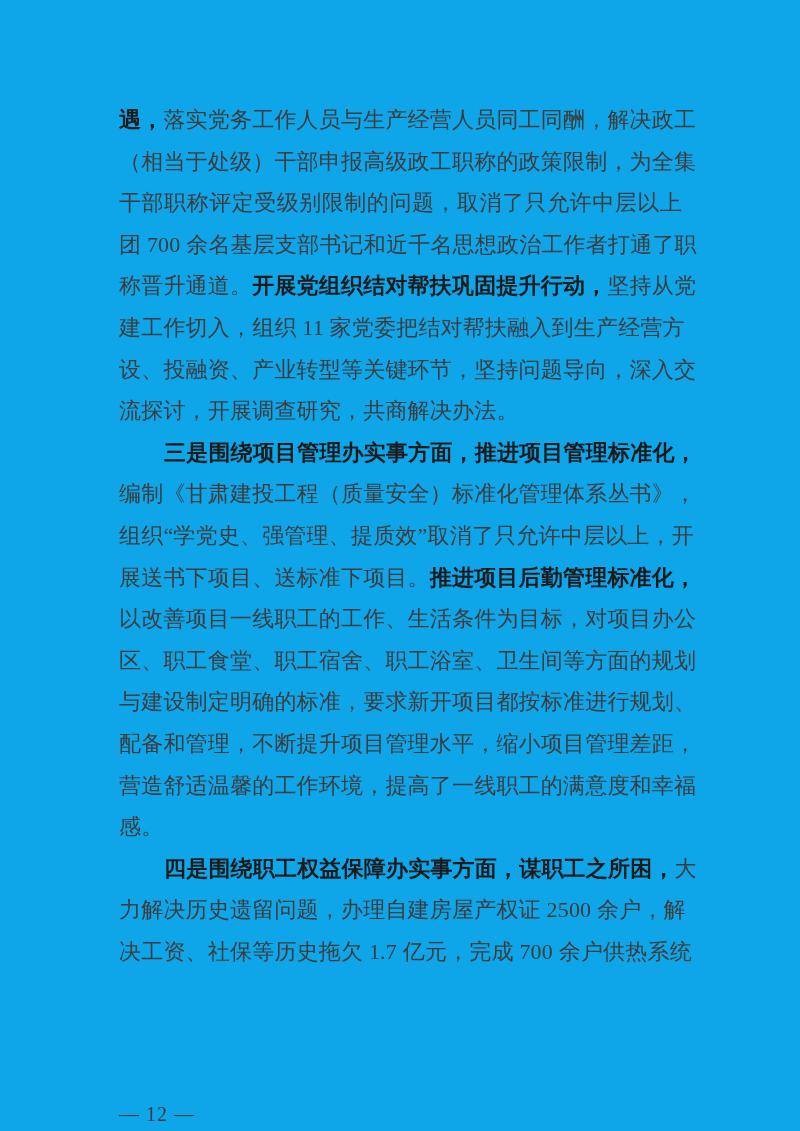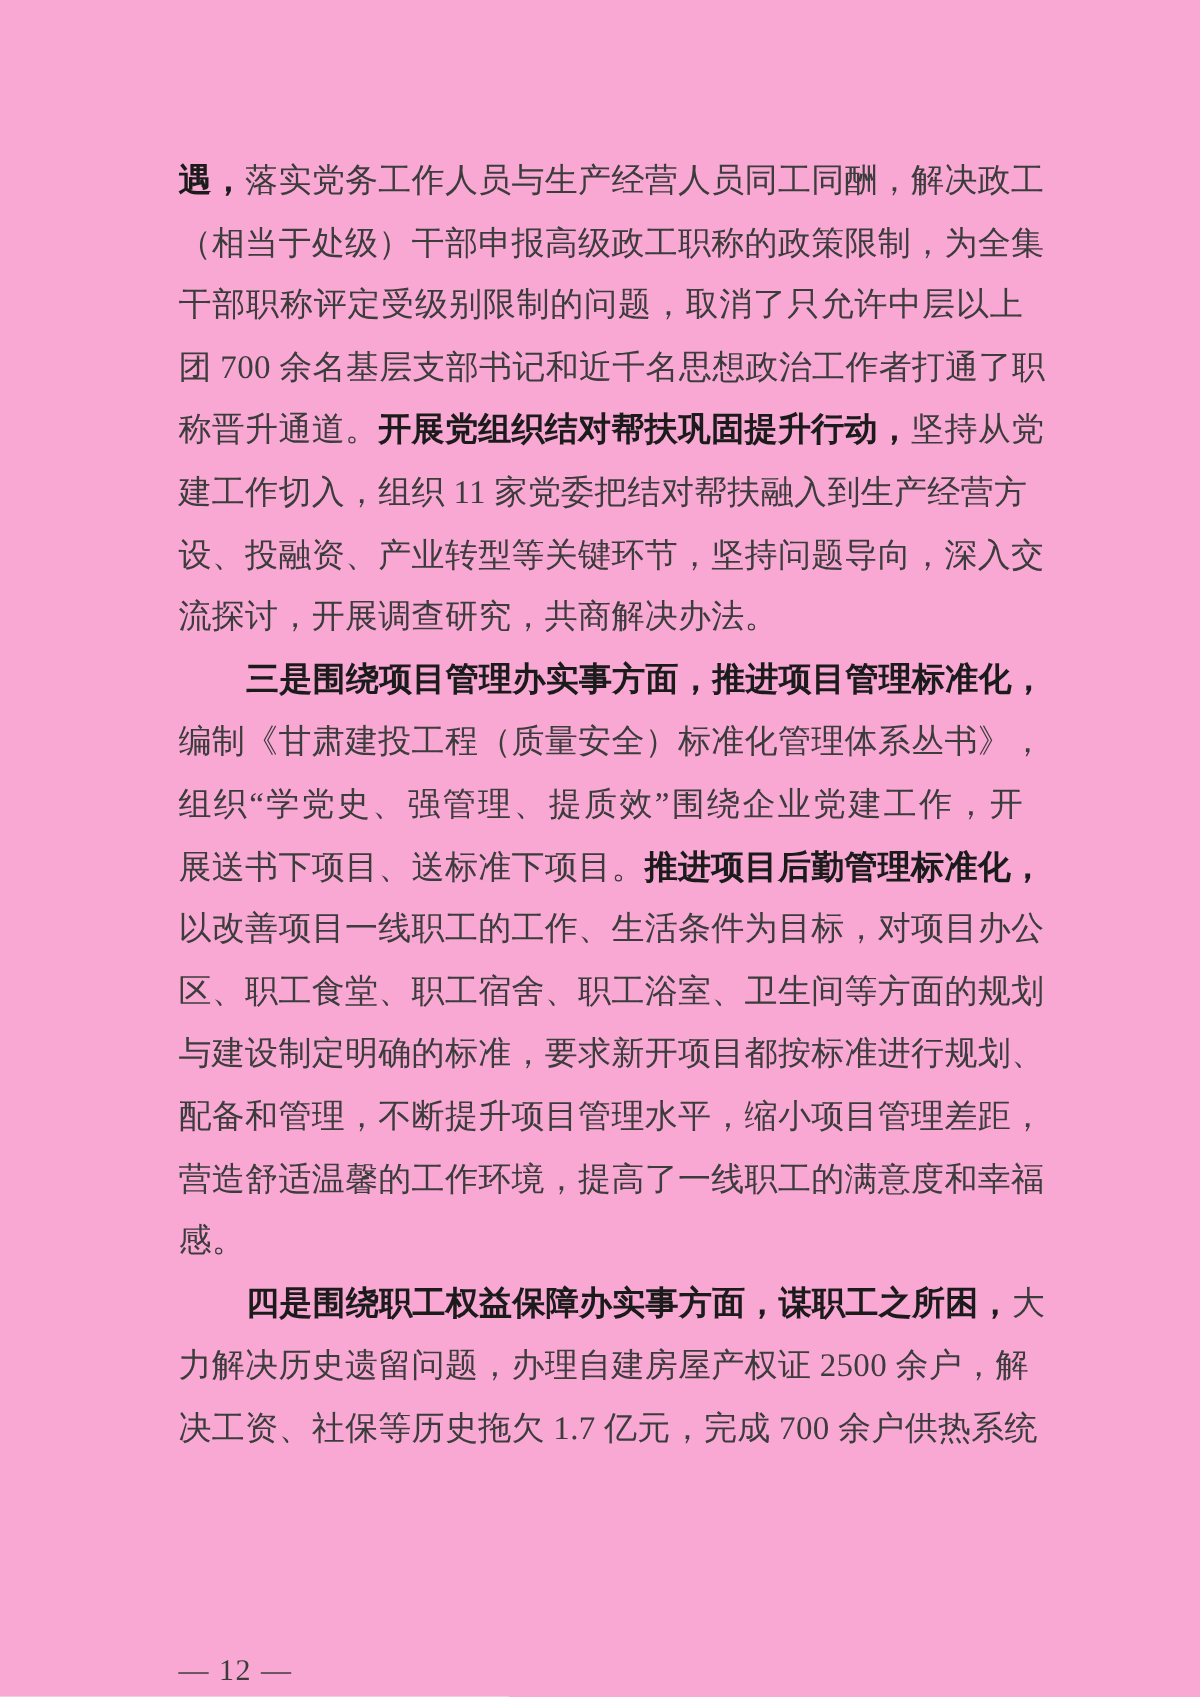--- a/index.html
+++ b/index.html
@@ -5,21 +5,21 @@
   html, body {
     margin: 0;
     padding: 0;
     background: #e9e9e9;
   }
   .page {
     position: relative;
     width: 800px;
     height: 1131px;
     margin: 0 auto;
-    background: #f9a8d4;
+    background: #0ea5e9;
     font-family: "Liberation Serif", "DejaVu Serif", serif;
     overflow: hidden;
   }
   .text-block {
     position: absolute;
     left: 119px;
     top: 99px;
     width: 563px;
   }
   .line {
@@ -64,21 +64,21 @@
       <div class="line"><span class="seg bold">遇，</span><span class="seg">落实党务工作人员与生产经营人员同工同酬，解决政工</span></div>
       <div class="line"><span class="seg">（相当于处级）干部申报高级政工职称的政策限制，为全集</span></div>
       <div class="line"><span class="seg">干部职称评定受级别限制的问题，取消了只允许中层以上</span></div>
       <div class="line"><span class="seg">团 700 余名基层支部书记和近千名思想政治工作者打通了职</span></div>
       <div class="line"><span class="seg">称晋升通道。</span><span class="seg bold">开展党组织结对帮扶巩固提升行动，</span><span class="seg">坚持从党</span></div>
       <div class="line"><span class="seg">建工作切入，组织 11 家党委把结对帮扶融入到生产经营方</span></div>
       <div class="line"><span class="seg">设、投融资、产业转型等关键环节，坚持问题导向，深入交</span></div>
       <div class="line short"><span class="seg">流探讨，开展调查研究，共商解决办法。</span></div>
       <div class="line indent"><span class="seg bold">三是围绕项目管理办实事方面，推进项目管理标准化，</span></div>
       <div class="line"><span class="seg">编制《甘肃建投工程（质量安全）标准化管理体系丛书》，</span></div>
-      <div class="line"><span class="seg">组织“学党史、强管理、提质效”围绕企业党建工作，开</span></div>
+      <div class="line"><span class="seg">组织“学党史、强管理、提质效”取消了只允许中层以上，开</span></div>
       <div class="line"><span class="seg">展送书下项目、送标准下项目。</span><span class="seg bold">推进项目后勤管理标准化，</span></div>
       <div class="line"><span class="seg">以改善项目一线职工的工作、生活条件为目标，对项目办公</span></div>
       <div class="line"><span class="seg">区、职工食堂、职工宿舍、职工浴室、卫生间等方面的规划</span></div>
       <div class="line"><span class="seg">与建设制定明确的标准，要求新开项目都按标准进行规划、</span></div>
       <div class="line"><span class="seg">配备和管理，不断提升项目管理水平，缩小项目管理差距，</span></div>
       <div class="line"><span class="seg">营造舒适温馨的工作环境，提高了一线职工的满意度和幸福</span></div>
       <div class="line short"><span class="seg">感。</span></div>
       <div class="line indent"><span class="seg bold">四是围绕职工权益保障办实事方面，谋职工之所困，</span><span class="seg">大</span></div>
       <div class="line"><span class="seg">力解决历史遗留问题，办理自建房屋产权证 2500 余户，解</span></div>
       <div class="line"><span class="seg">决工资、社保等历史拖欠 1.7 亿元，完成 700 余户供热系统</span></div>

